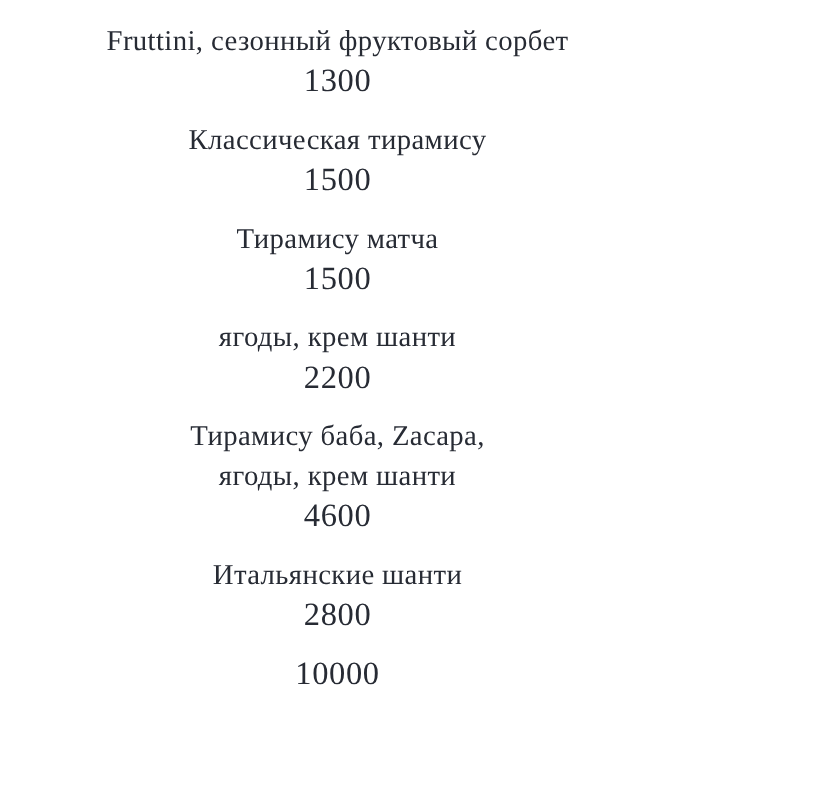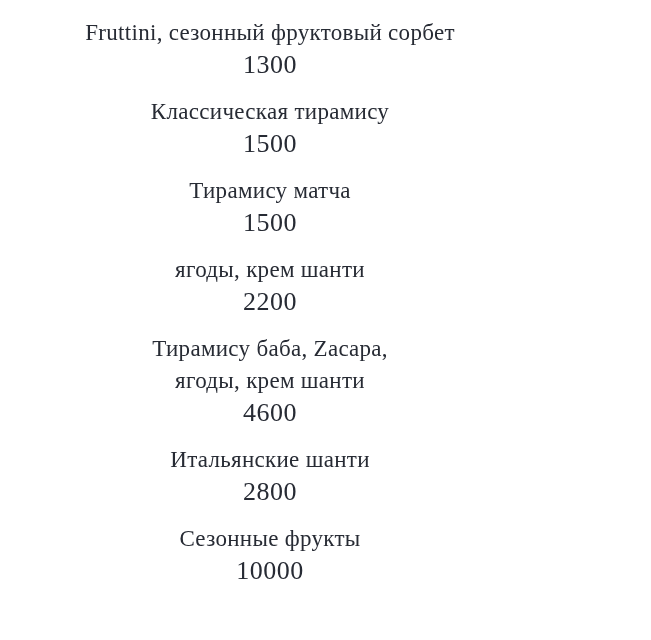--- a/index.html
+++ b/index.html
@@ -65,17 +65,16 @@
     <div class="item-line">ягоды, крем шанти</div>
     <div class="item-price">4600</div>
   </div>
 
   <div class="menu-item">
     <div class="item-line">Итальянские шанти</div>
     <div class="item-price">2800</div>
   </div>
 
   <div class="menu-item">
-    <div class="item-line">Сезонные фрукты</div>
     <div class="item-price">10000</div>
   </div>
 
 </div>
 
 </body></html>

